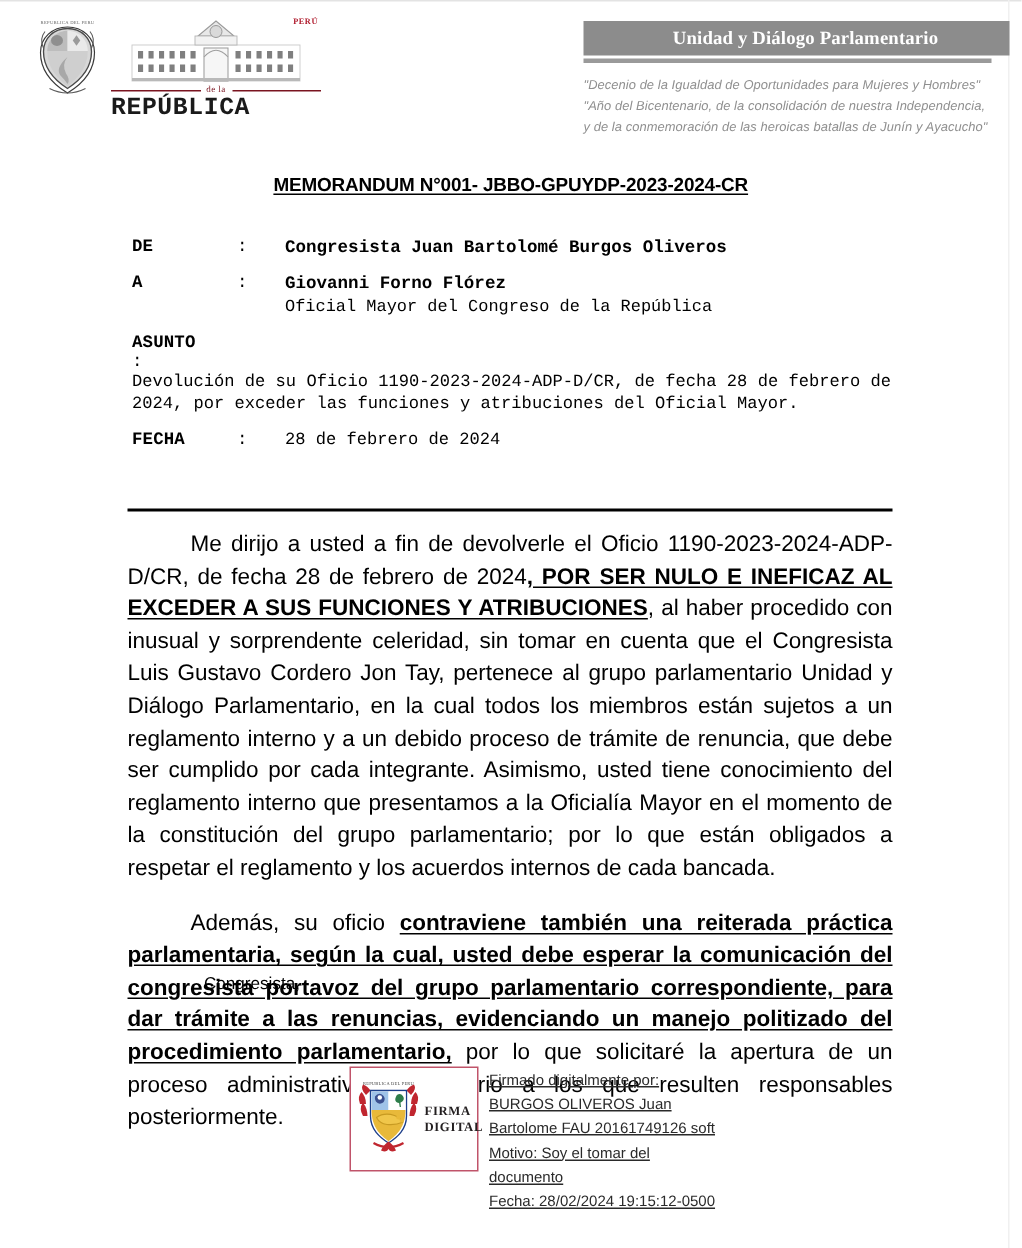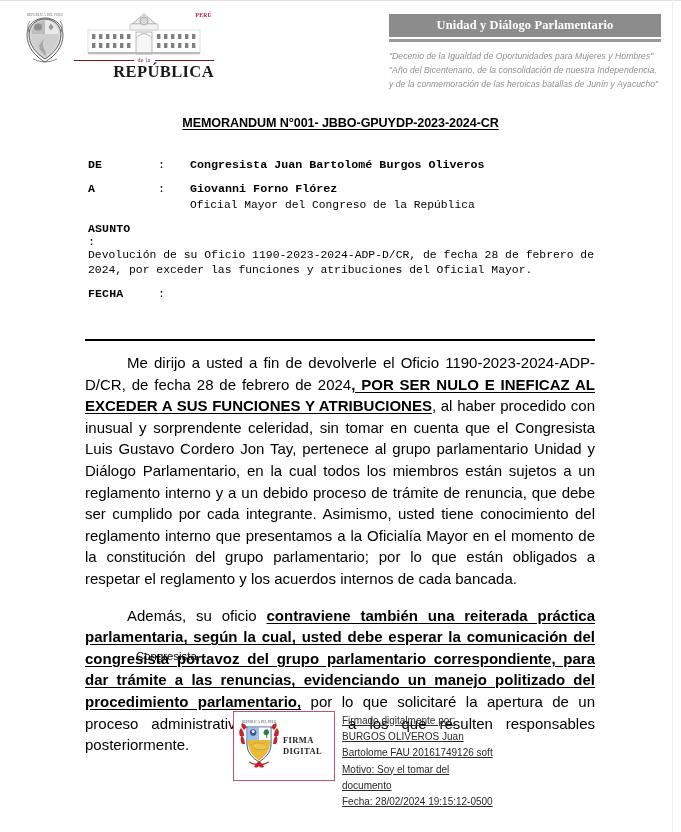--- a/index.html
+++ b/index.html
@@ -100,25 +100,25 @@
     background: #7a1420;
   }
   .congress-dela .txt {
     font-family: "Liberation Serif", serif;
     font-size: 6px;
     color: #7a1420;
     letter-spacing: 0.3px;
     white-space: nowrap;
   }
   .congress-republica {
-    font-family: Liberation Serif, serif;
+    font-family: Liberation Mono, monospace;
     font-weight: bold;
     font-size: 16.5px;
     letter-spacing: 0.4px;
-    text-align: right;
+    text-align: left;
     line-height: 1.02;
     color: #1a1a1a;
     margin-top: 1px;
   }
   .peru-tag {
     position: absolute;
     right: 2px;
     top: 0px;
     font-family: "Liberation Serif", serif;
     font-size: 5.5px;
@@ -138,20 +138,21 @@
     height: 23px;
     background: #8c8c8c;
     display: flex;
     align-items: center;
     justify-content: center;
     color: #ffffff;
     font-family: "Liberation Serif", serif;
     font-weight: bold;
     font-size: 12.5px;
     letter-spacing: 0.1px;
+    padding-left: 12px;
   }
   .banner-underline {
     width: 272px;
     height: 3px;
     background: #9a9a9a;
     margin-top: 2px;
   }
   .mottos {
     margin-top: 8px;
     font-family: "Liberation Sans", sans-serif;
@@ -263,21 +264,21 @@
 
   
   .signature-block {
     position: absolute;
     left: 233px;
     top: 711px;
     display: flex;
     align-items: flex-start;
   }
   .sig-stamp {
-    width: 102px;
+    width: 86px;
     height: 70px;
     border: 1.5px solid #c0546a;
     box-sizing: border-box;
     display: flex;
     align-items: center;
     justify-content: flex-start;
     padding-left: 2px;
     background: #ffffff;
     flex: none;
   }
@@ -427,20 +428,23 @@
       <div class="field-label">ASUNTO</div>
       <div class="field-colon">:</div>
       <div class="field-value">
         <span class="just">Devolución de su Oficio 1190-2023-2024-ADP-D/CR, de fecha 28 de febrero de 2024,  por  exceder  las funciones y atribuciones del Oficial Mayor.</span>
       </div>
     </div>
 
     <div class="field-row" style="margin-top:9px;">
       <div class="field-label">FECHA</div>
       <div class="field-colon">:</div>
+      <div class="field-value">
+        <span>28 de febrero de 2024</span>
+      </div>
     </div>
   </div>
 
   <div class="thick-rule"></div>
 
   <div class="body-copy">
     <p><span>Me dirijo a usted a fin de devolverle  el Oficio 1190-2023-2024-ADP-D/CR, de fecha 28 de febrero de 2024</span><b class="u">,  POR SER NULO E INEFICAZ AL  EXCEDER  A SUS FUNCIONES Y ATRIBUCIONES</b><span>, al haber procedido con inusual y sorprendente celeridad, sin tomar en cuenta que el Congresista Luis Gustavo Cordero Jon Tay, pertenece al grupo parlamentario Unidad y Diálogo Parlamentario, en la cual todos los miembros están sujetos a un reglamento interno y a un debido proceso de trámite de renuncia, que debe ser cumplido por cada integrante. Asimismo, usted tiene conocimiento del reglamento interno que presentamos a la Oficialía Mayor en el momento de la constitución del grupo parlamentario; por lo que están obligados a respetar el reglamento y los acuerdos internos de cada bancada.</span></p>
     <p><span>Además, su oficio </span><b class="u">contraviene también una reiterada práctica parlamentaria, según la cual, usted debe esperar la comunicación del congresista portavoz del grupo parlamentario correspondiente, para dar trámite a las renuncias, evidenciando un manejo politizado del procedimiento parlamentario,</b><span> por lo que solicitaré la apertura de un proceso administrativo disciplinario a los que resulten responsables posteriormente.</span></p>
   </div>
 

